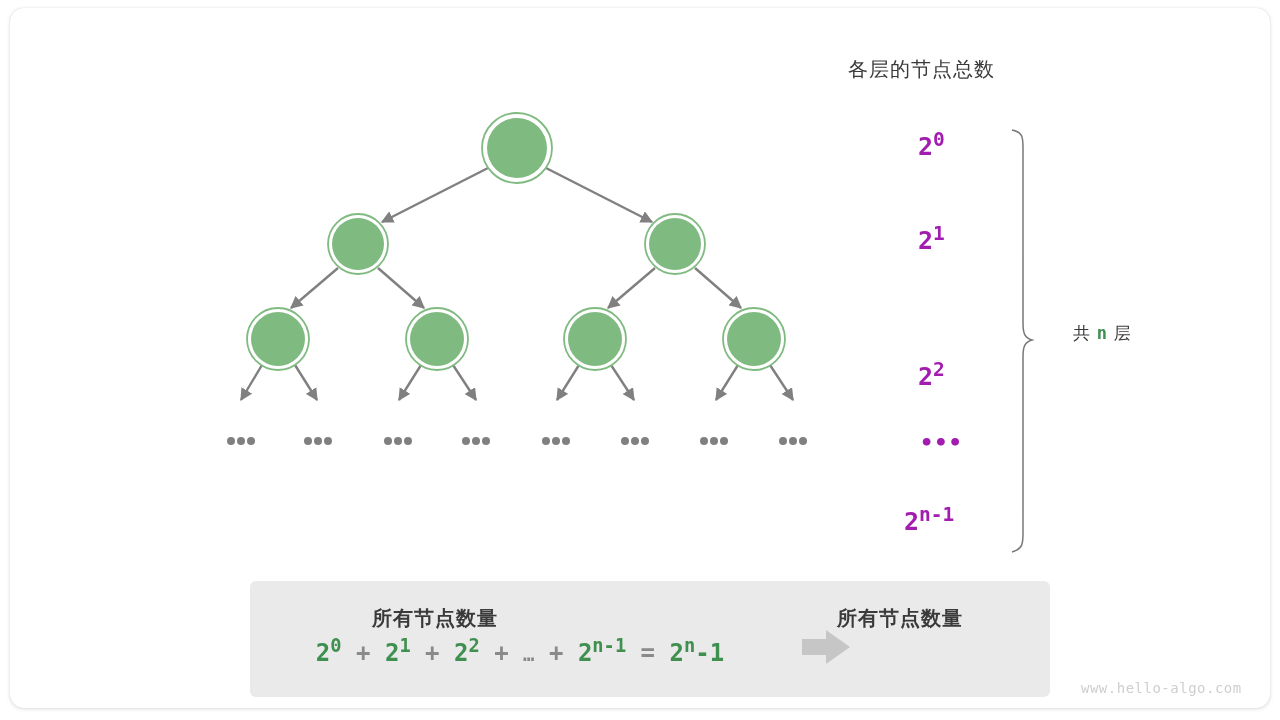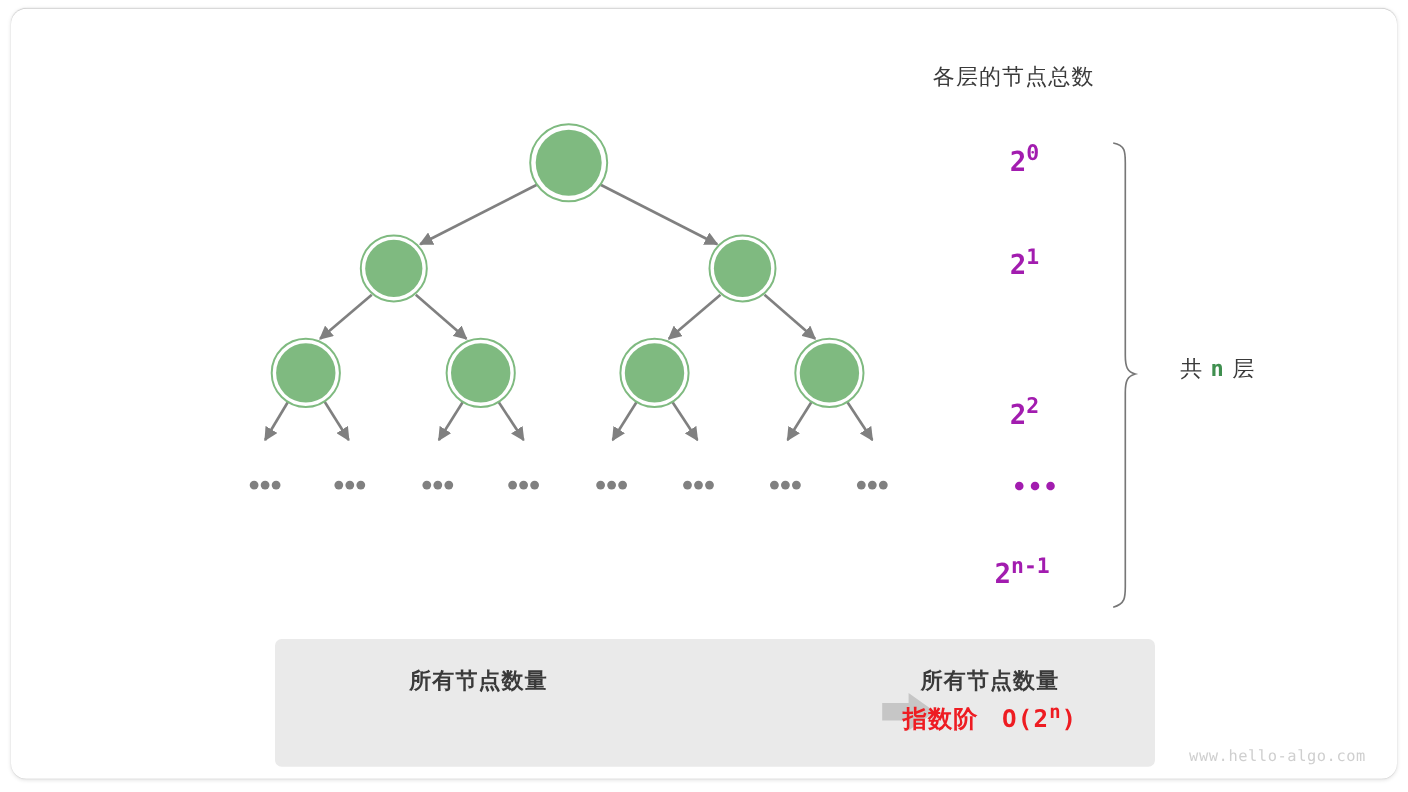--- a/index.html
+++ b/index.html
@@ -60,21 +60,21 @@
   }
   .pow .dots {
     letter-spacing: 1px;
     font-size: 22px;
   }
 
   
   #total-levels {
     left: 1063px;
     top: 314px;
-    font-size: 20px;
+    font-size: 17px;
     color: #3a3a3a;
     white-space: nowrap;
     letter-spacing: 1px;
   }
   #total-levels .hl {
     color: #3f8f4f;
     font-weight: bold;
     font-family: "DejaVu Sans Mono", "Liberation Mono", monospace;
   }
 
@@ -286,29 +286,38 @@
     <div class="abs" id="total-levels">
       <span>共</span>
       <span class="hl">n</span>
       <span>层</span>
     </div>
 
     <div class="abs" id="summary-box">
 
       <div class="sum-title" id="nodes-total-title">所有节点数量</div>
 
+      <div id="nodes-total-formula">
+        <span>2<sup>0</sup></span>
+        <span class="op">+</span>
+        <span>2<sup>1</sup></span>
+        <span class="op">+</span>
+        <span>2<sup>2</sup></span>
+        <span class="op">+</span>
+        <span class="el">…</span>
+        <span class="op">+</span>
+        <span>2<sup>n-1</sup></span>
+        <span class="op">=</span>
+        <span>2<sup>n</sup>-1</span>
+      </div>
 
       <svg class="abs" style="left:550px; top:46px;" width="60" height="40">
         <path d="M 2 12 L 26 12 L 26 3 L 50 20 L 26 37 L 26 28 L 2 28 Z" fill="#c6c6c6"></path>
       </svg>
 
       <div class="sum-title" id="complexity-title">所有节点数量</div>
 
-      <div id="complexity-value">
-        <span>指数阶</span>
-        <span class="mono">&nbsp;O(2<sup>n</sup>)</span>
-      </div>
     </div>
 
     <div class="abs" id="watermark">www.hello-algo.com</div>
 
   </div>
 </div>
 
 </body></html>

